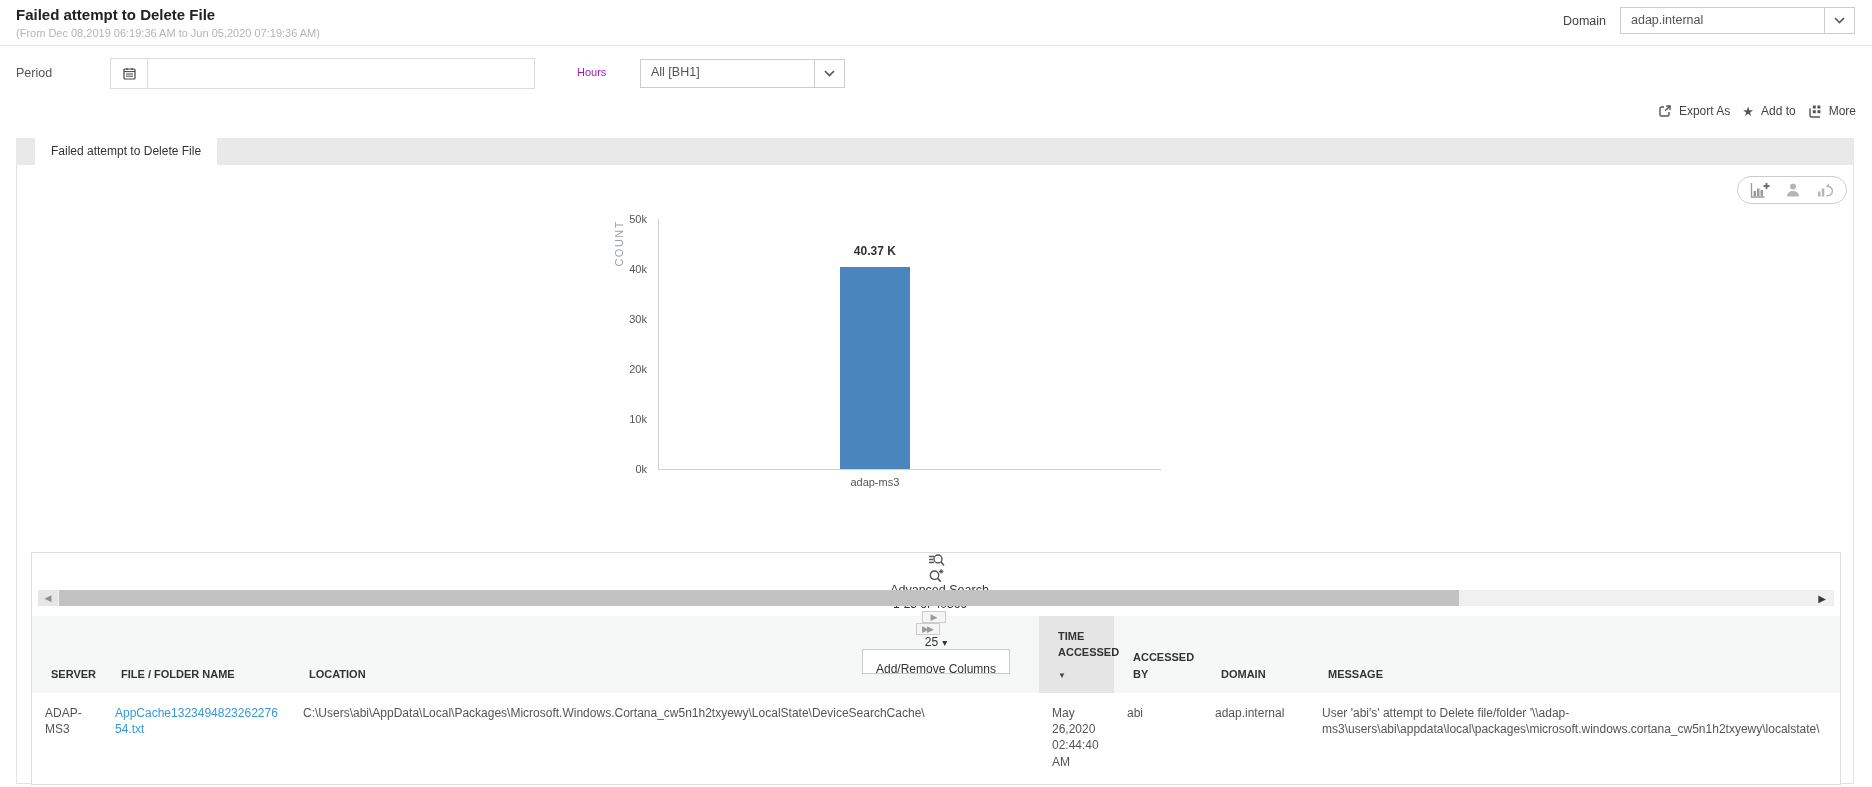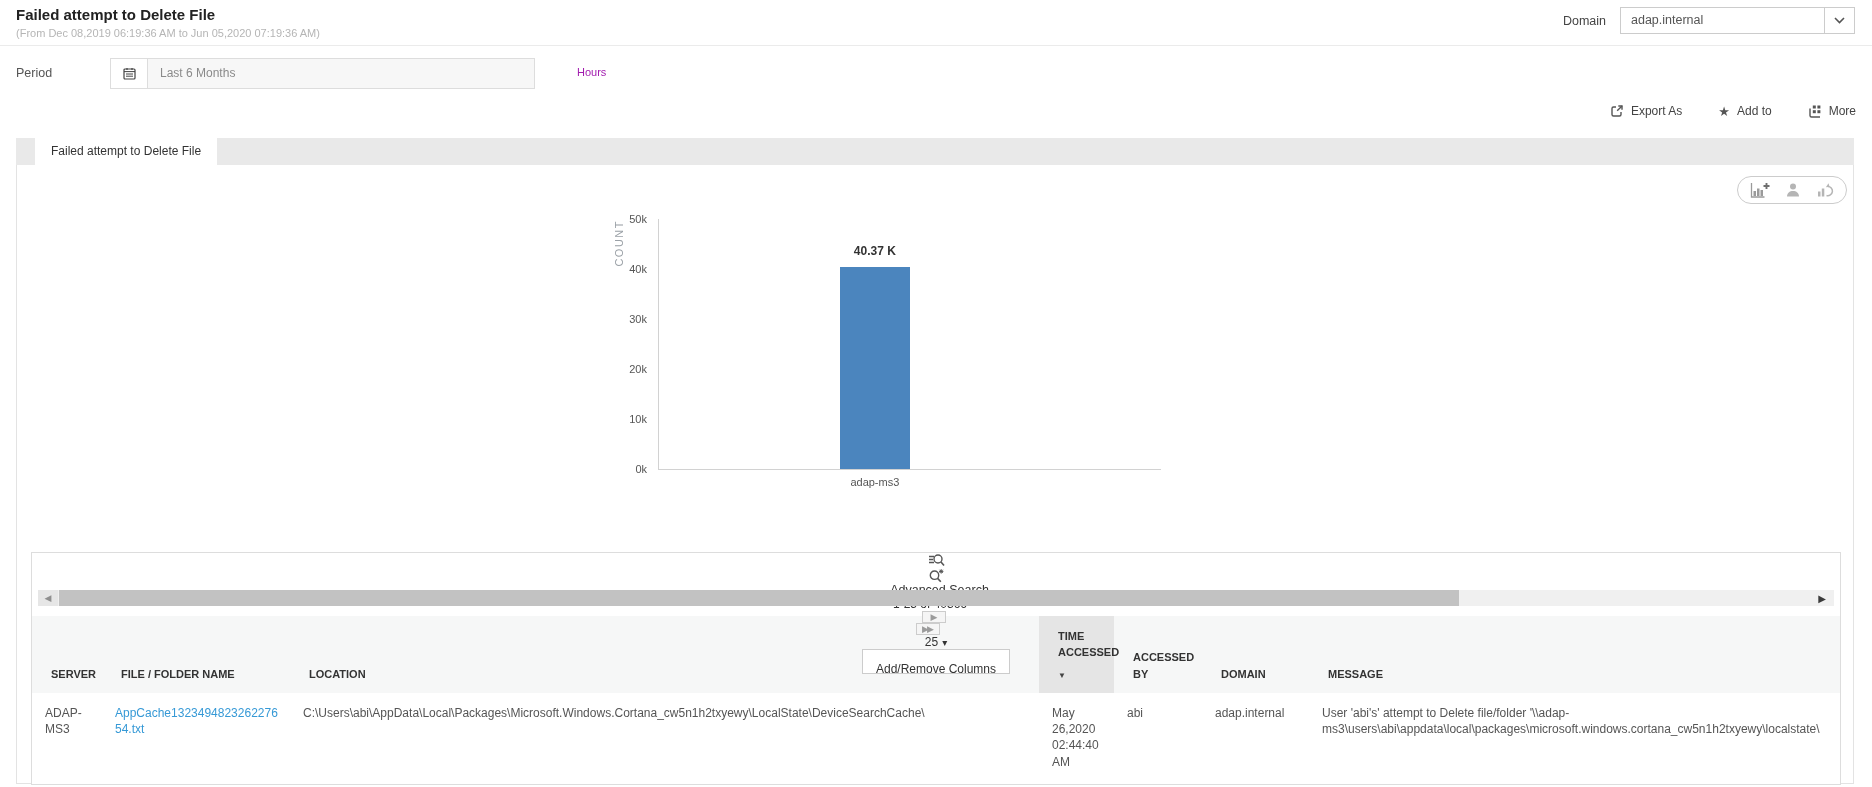--- a/index.html
+++ b/index.html
@@ -21,21 +21,21 @@
   
   .filters { position:absolute; left:0; top:58px; width:100%; height:32px; }
   .period-label { position:absolute; left:16px; top:8px; font-size:12.5px; color:#555; }
   .period-group { position:absolute; left:110px; top:0; width:425px; height:31px; border:1px solid #ddd; display:flex; }
   .cal-btn { width:37px; background:#fff; border-right:1px solid #ddd; display:flex; align-items:center; justify-content:center; cursor:pointer; }
   .period-field { flex:1; background:#f7f7f7; font-size:12px; color:#8a8a8a; line-height:29px; padding-left:12px; }
   .hours-label { position:absolute; left:577px; top:8px; font-size:11px; color:#a21caf; }
   .hours-select { position:absolute; left:640px; top:1px; width:205px; height:29px; }
 
   
-  .actions { position:absolute; top:104px; right:16px; display:flex; gap:36px; align-items:center; }
+  .actions { position:absolute; top:104px; right:16px; display:flex; gap:12px; align-items:center; }
   .action-btn { display:flex; align-items:center; gap:7px; font-size:12px; color:#444; cursor:pointer; }
   .star-glyph { font-size:13px; color:#555; line-height:1; }
 
   
   .tabbar { position:absolute; left:16px; top:138px; width:1838px; height:27px; background:#e9e9e9; }
   .tab-active { position:absolute; left:19px; top:0; height:27px; background:#fff; padding:0 16px; font-size:12px; color:#333; line-height:27px; cursor:pointer; }
   .panel { position:absolute; left:16px; top:165px; width:1838px; height:619px; background:#fff; border-left:1px solid #e3e3e3; border-right:1px solid #e3e3e3; border-bottom:1px solid #e3e3e3; }
 
   
   .chart-title { position:absolute; left:590px; top:16px; width:600px; text-align:center; font-size:13.5px; font-weight:bold; color:#222; }
@@ -101,23 +101,30 @@
   <span class="period-label">Period</span>
   <div class="period-group">
     <span class="cal-btn">
       <svg width="13" height="13" viewBox="0 0 13 13">
           <rect x="1" y="2" width="11" height="10" rx="1" fill="none" stroke="#444" stroke-width="1.2"></rect>
           <path d="M1 4.6h11" stroke="#444" stroke-width="1"></path>
           <path d="M4 1v2M9 1v2" stroke="#444" stroke-width="1.2"></path>
           <path d="M3 7h7M3 9.2h7" stroke="#444" stroke-width="1"></path>
         </svg>
     </span>
-    <span class="period-field">Last 6 Months</span>
   </div>
   <span class="hours-label">Hours</span>
+  <div class="select-box hours-select">
+    <span class="select-value">All [BH1]</span>
+    <span class="select-caret">
+      <svg width="11" height="7" viewBox="0 0 11 7">
+          <path d="M1 1l4.5 4.5L10 1" fill="none" stroke="#555" stroke-width="1.6"></path>
+        </svg>
+    </span>
+  </div>
 </div>
 
 <div class="actions">
   <div class="action-btn">
     <span>
       <svg width="14" height="14" viewBox="0 0 14 14">
           <path d="M6 3H3.5A1.5 1.5 0 0 0 2 4.5v6A1.5 1.5 0 0 0 3.5 12h6A1.5 1.5 0 0 0 11 10.5V8" fill="none" stroke="#555" stroke-width="1.4"></path>
           <path d="M8.3 2H12v3.7" fill="none" stroke="#555" stroke-width="1.4"></path>
           <path d="M12 2L7.2 6.8" stroke="#555" stroke-width="1.4"></path>
         </svg>

